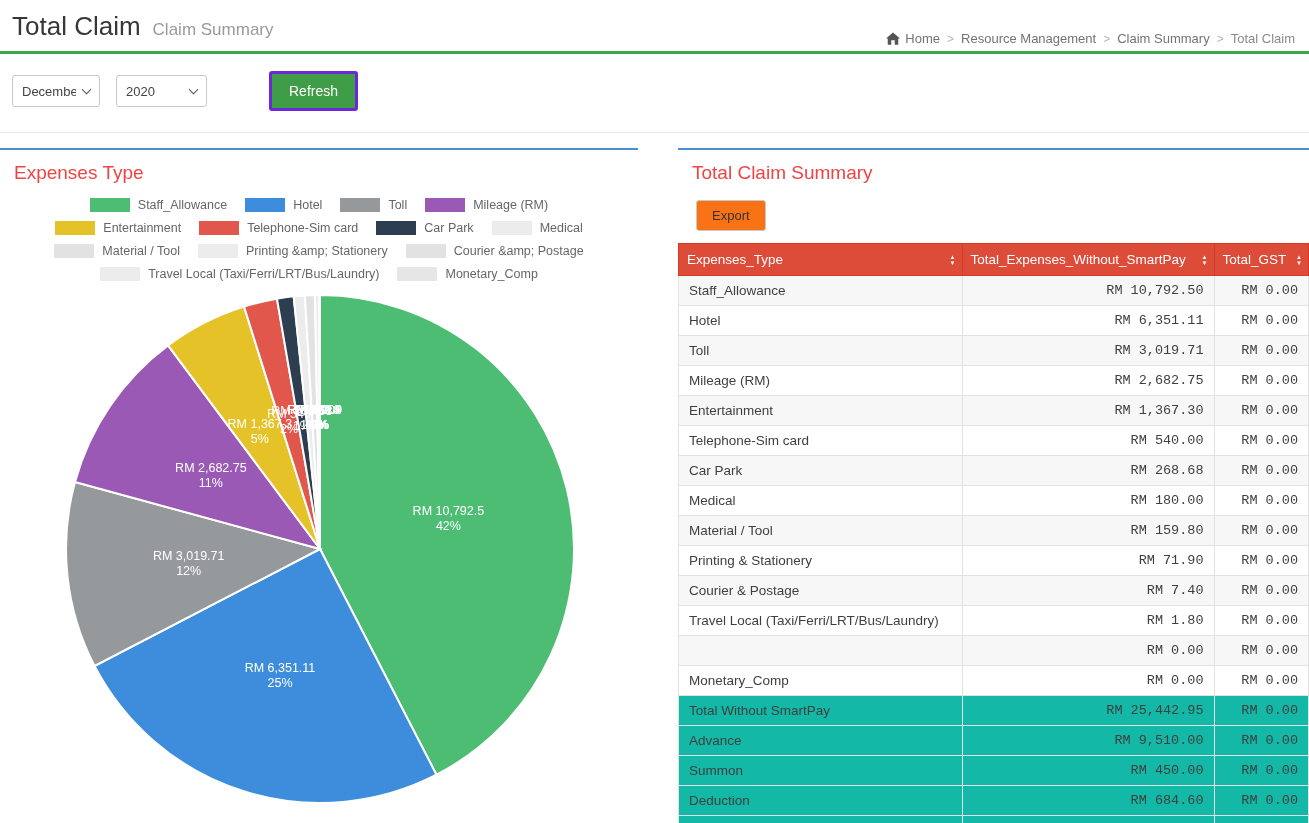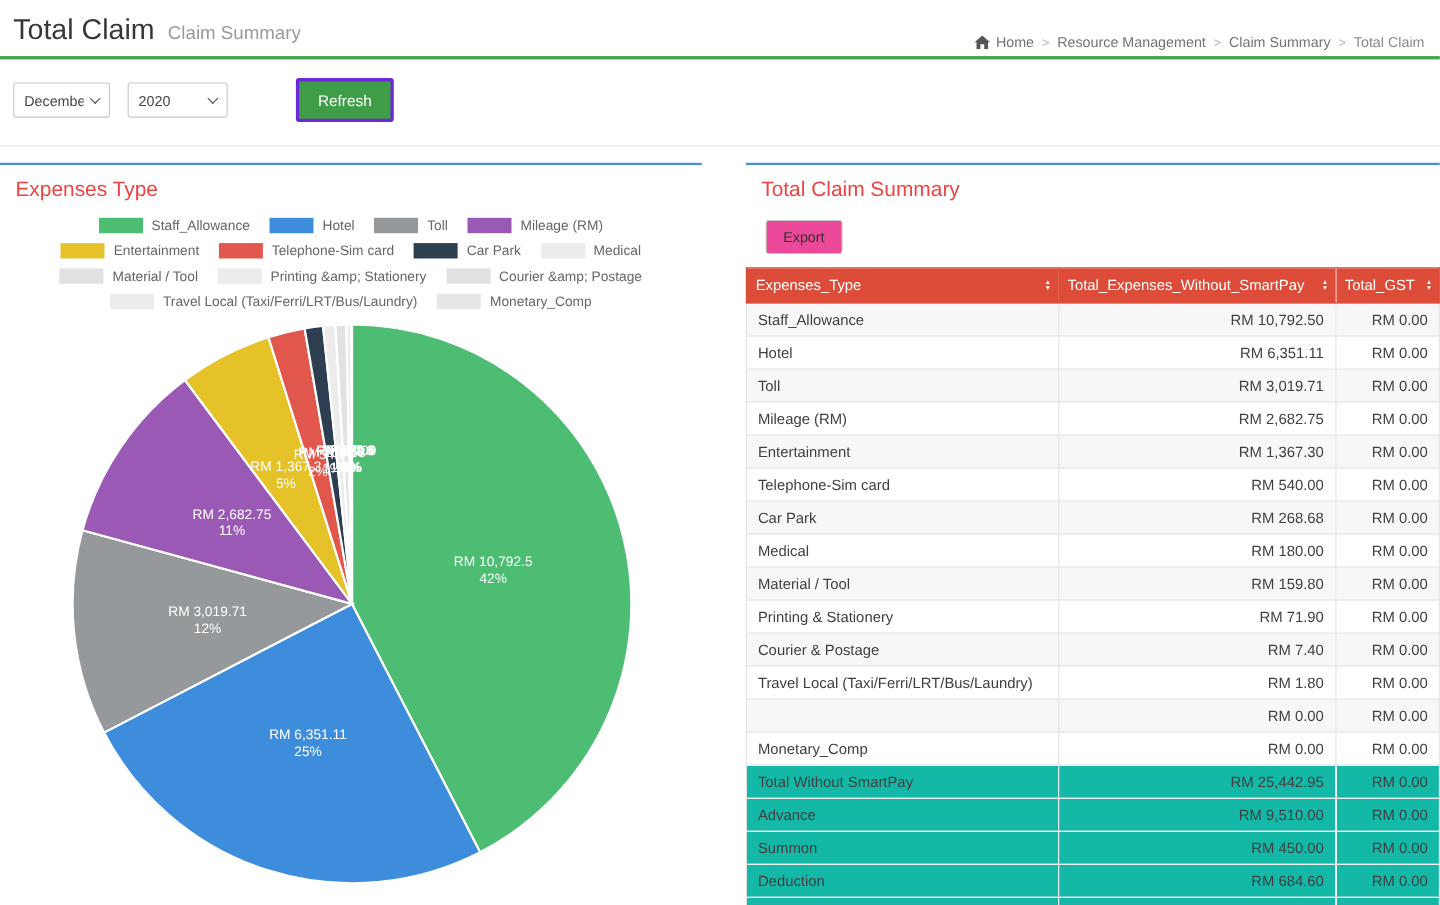--- a/index.html
+++ b/index.html
@@ -51,42 +51,42 @@
   .panel-title { font-size: 19px; font-weight: 400; color: #ef4444; padding: 3px 14px 12px 14px; }
   
   .legend { display: flex; flex-wrap: wrap; justify-content: center;
     column-gap: 18px; row-gap: 9px; max-width: 595px; margin: 2px auto 8px auto; }
   .legend-item { display: flex; align-items: center; gap: 8px; font-size: 12.5px; color: #666; cursor: pointer; }
   .swatch { width: 40px; height: 14px; flex: none; }
   
   .pie-wrap { width: 640px; }
   
   .btn-export {
-    margin: 4px 0 12px 18px; background: #ec4899; border: 1px solid #c8c8c8;
+    margin: 4px 0 12px 18px; background: #f97316; border: 1px solid #c8c8c8;
     border-radius: 3px; padding: 7px 15px; font-size: 13px; color: #333; cursor: pointer;
     font-family: "Liberation Sans", sans-serif;
   }
   table { width: 100%; border-collapse: collapse; font-size: 13.5px; table-layout: fixed; }
   thead th {
     background: #dd4b39; color: #fff; font-weight: 400; text-align: left;
     padding: 8px 22px 8px 8px; border: 1px solid #d73925; position: relative; font-size: 13.5px;
     overflow: hidden; white-space: nowrap;
   }
   th.col-0 { width: 45%; }
   th.col-1 { width: 40%; }
   th.col-2 { width: 15%; }
   .sort-icon { position: absolute; right: 6px; top: 50%; transform: translateY(-50%);
     display: flex; flex-direction: column; align-items: center; }
   .sort-icon span { font-size: 6px; line-height: 6px; color: #fff; }
   tbody td { padding: 7px 10px; border: 1px solid #e2e2e2; color: #3f3f3f;
     overflow: hidden; white-space: nowrap; }
   tbody tr:nth-child(odd) td { background: #f7f7f7; }
   tbody tr:nth-child(even) td { background: #ffffff; }
   tbody tr.highlight td { background: #14b8a6; }
-  td.num { text-align: right; }
+  td.num { text-align: right; font-family: Liberation Mono, monospace; }
 </style>
 </head>
 <body>
 
 <header class="page-header">
   <div class="title-wrap">
     <h1 class="page-title">Total Claim</h1>
     <span class="page-subtitle">Claim Summary</span>
   </div>
   <nav class="breadcrumb" id="breadcrumb">

